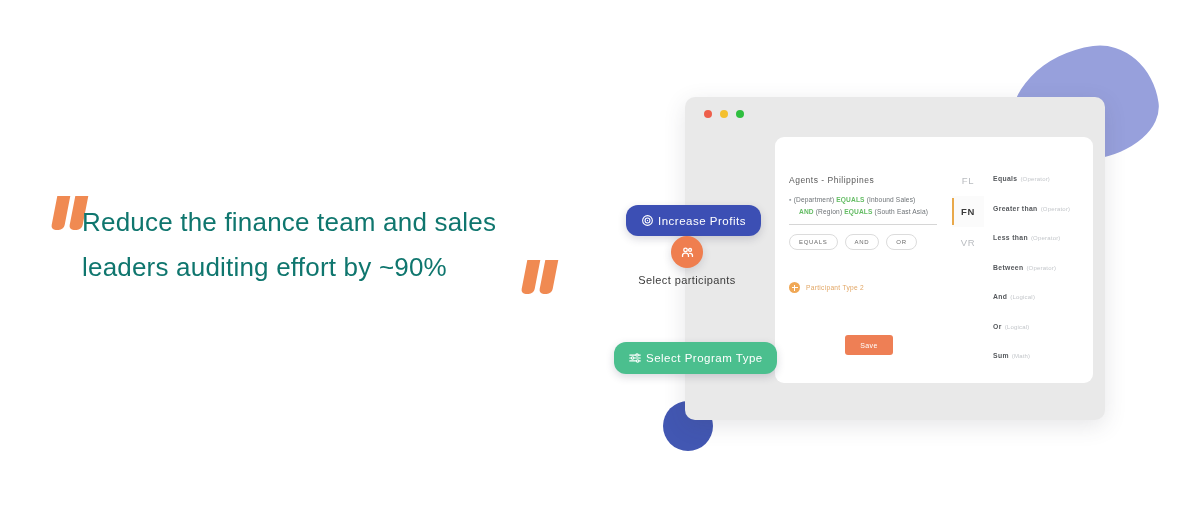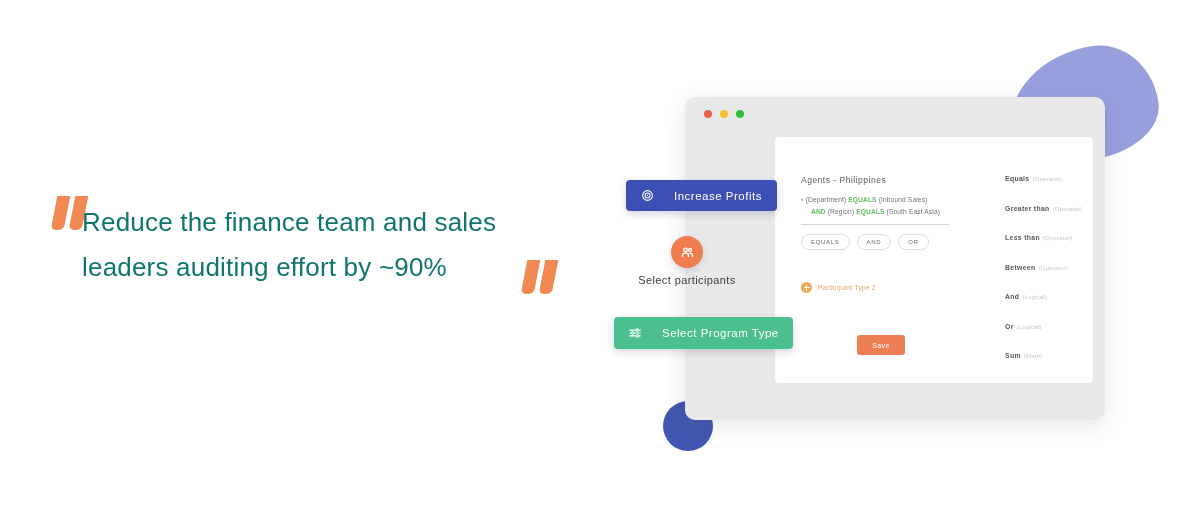--- a/index.html
+++ b/index.html
@@ -60,22 +60,21 @@
   .dot { width: 8px; height: 8px; border-radius: 50%; }
   .dot.red { background: #EE5F4B; }
   .dot.yellow { background: #F4C02E; }
   .dot.green { background: #2FBF3F; }
 
   
   .card {
     position: absolute; left: 90px; top: 40px;
     width: 318px; height: 246px;
     background: #fff;
-    border-radius: 4px;
-    padding-left: 12px;
+    border-radius: 9px;
   }
   .card-inner { position: relative; width: 100%; height: 100%; }
 
   
   .rule-area { position: absolute; left: 14px; top: 38px; width: 160px; }
   .rule-title {
     font-size: 8.5px; color: #5a5a5a; letter-spacing: .5px;
     margin-bottom: 9px;
   }
   .rule-row { font-size: 6.6px; line-height: 11.5px; letter-spacing: .15px; white-space: nowrap; }
@@ -135,24 +134,25 @@
 
   
   .oplist { position: absolute; left: 218px; top: 30px; width: 98px; }
   .oprow { margin-bottom: 11.5px; white-space: nowrap; }
   .opname { font-size: 6.8px; color: #55585c; font-weight: bold; letter-spacing: .35px; }
   .opkind { font-size: 6px; color: #c3c6ca; letter-spacing: .2px; margin-left: 3px; }
 
   
   .float { position: absolute; }
   .btn-pill {
-    display: flex; align-items: center; gap: 20px;
-    border-radius: 4px; color: #fff; cursor: pointer;
+    display: flex; align-items: center; gap: 4px;
+    border-radius: 12px; color: #fff; cursor: pointer;
     letter-spacing: .5px;
     box-shadow: 0 3px 9px rgba(40,40,70,.18);
+    margin-top: 25px;
   }
   .btn-profits {
     left: 626px; top: 180px;
     background: #3C4FB4; padding: 9px 15px; font-size: 11.5px;
   }
   .btn-program {
     left: 614px; top: 317px;
     background: #4BBF8E; padding: 9px 14px; font-size: 11.5px;
   }
   .participants {
@@ -227,20 +227,25 @@
           </div>
         </div>
 
         <div class="ptype">
           <div class="plus-circle"></div>
           <div class="ptype-label">Participant Type 2</div>
         </div>
 
         <div class="save-btn">Save</div>
 
+        <div class="rail">
+          <div class="rail-item">FL</div>
+          <div class="rail-item active">FN</div>
+          <div class="rail-item">VR</div>
+        </div>
 
         <div class="oplist">
           <div class="oprow">
             <span class="opname">Equals</span><span class="opkind">(Operator)</span>
           </div>
           <div class="oprow">
             <span class="opname">Greater than</span><span class="opkind">(Operator)</span>
           </div>
           <div class="oprow">
             <span class="opname">Less than</span><span class="opkind">(Operator)</span>

